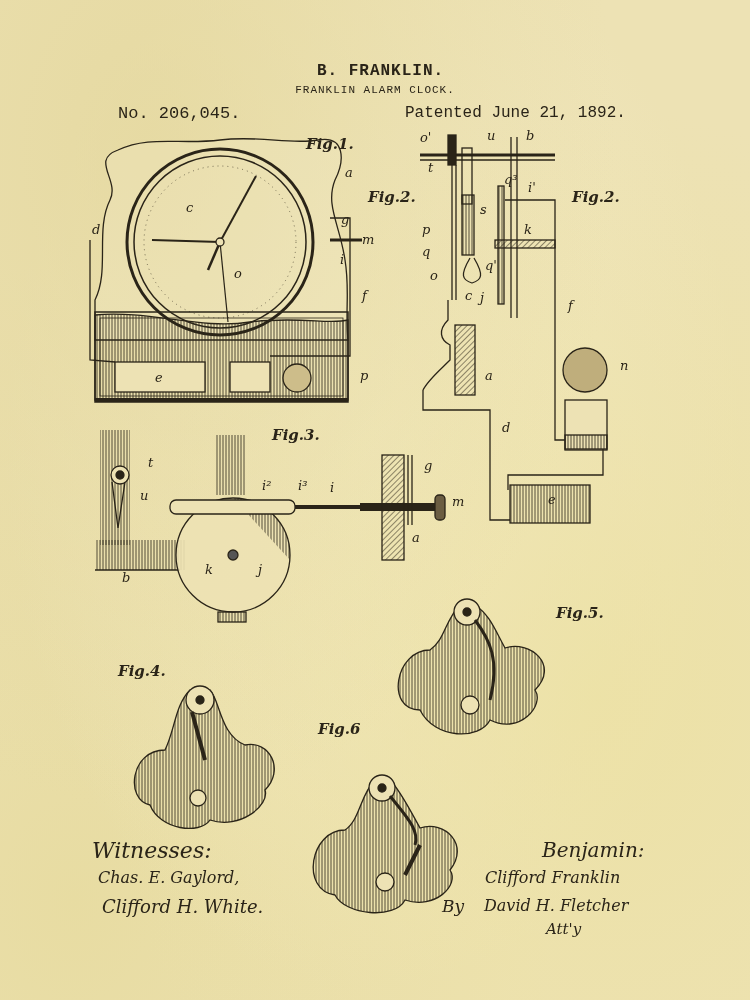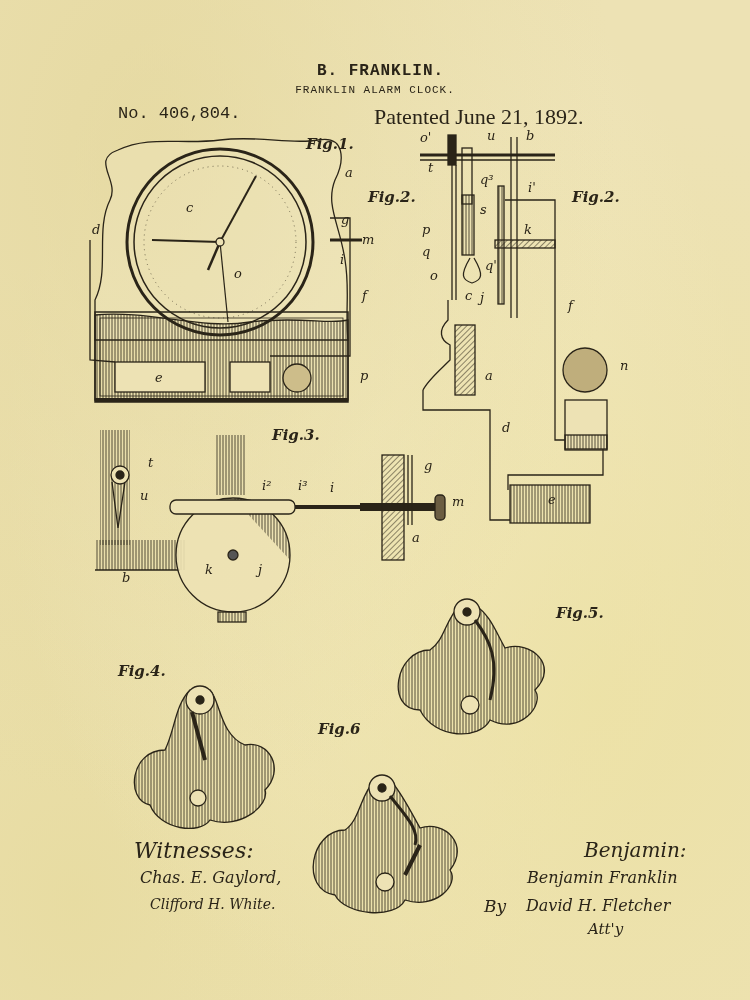--- a/index.html
+++ b/index.html
@@ -8,34 +8,34 @@
       radial-gradient(ellipse at 20% 15%, rgba(225,212,150,0.6), transparent 55%),
       radial-gradient(ellipse at 80% 70%, rgba(236,225,160,0.7), transparent 60%),
       radial-gradient(ellipse at 50% 45%, rgba(244,236,200,0.8), transparent 70%),
       radial-gradient(ellipse at 10% 90%, rgba(228,216,150,0.6), transparent 50%),
       #ede2b4;
     font-family:"DejaVu Serif", serif; color:#2a2418;}
   .abs{position:absolute;}
   .hdr-name{left:0;right:0;top:62px;text-align:center;font-family:"Liberation Mono",monospace;font-weight:bold;font-size:16px;letter-spacing:1px;padding-left:11px;}
   .hdr-title{left:0;right:0;top:84px;text-align:center;font-family:"Liberation Mono",monospace;font-size:11px;letter-spacing:1px;}
   .hdr-no{left:118px;top:104px;font-family:"Liberation Mono",monospace;font-size:17px;}
-  .hdr-date{left:374px;top:104px;font-family:Liberation Serif, serif;font-size:22px;}
+  .hdr-date{left:405px;top:104px;font-family:Liberation Mono, monospace;font-size:16px;}
   .figlbl{font-family:"DejaVu Serif",serif;font-style:italic;font-size:15px;font-weight:bold;}
   .lbl{font-family:"DejaVu Serif",serif;font-style:italic;font-size:13px;}
-  .script{font-family:"DejaVu Serif",serif;font-style:italic;margin-left:42px;}
+  .script{font-family:"DejaVu Serif",serif;font-style:italic;}
   svg{position:absolute;left:0;top:0;}
 </style>
 </head>
 <body>
 
 <div>
 
   <div class="abs hdr-name">B. FRANKLIN.</div>
   <div class="abs hdr-title">FRANKLIN ALARM CLOCK.</div>
-  <div class="abs hdr-no">No. 406,804.</div>
+  <div class="abs hdr-no">No. 206,045.</div>
   <div class="abs hdr-date">Patented June 21, 1892.</div>
 
   <svg width="750" height="1000" stroke="#2a2418" fill="none" stroke-width="1.3">
     <defs>
       <pattern id="vh" width="3" height="3" patternUnits="userSpaceOnUse">
           <line x1="1" y1="0" x2="1" y2="3" stroke="#2a2418" stroke-width="0.8"></line>
         </pattern>
       <pattern id="dh" width="4" height="4" patternUnits="userSpaceOnUse" patternTransform="rotate(45)">
           <line x1="0" y1="0" x2="0" y2="4" stroke="#2a2418" stroke-width="1"></line>
         </pattern>
@@ -150,21 +150,21 @@
   <div class="abs lbl" style="left:340px;top:252px">i</div>
   <div class="abs lbl" style="left:234px;top:266px">o</div>
   <div class="abs lbl" style="left:362px;top:288px">f</div>
   <div class="abs lbl" style="left:155px;top:370px">e</div>
   <div class="abs lbl" style="left:360px;top:368px">p</div>
 
   <div class="abs lbl" style="left:420px;top:130px">o'</div>
   <div class="abs lbl" style="left:487px;top:128px">u</div>
   <div class="abs lbl" style="left:526px;top:128px">b</div>
   <div class="abs lbl" style="left:428px;top:160px">t</div>
-  <div class="abs lbl" style="left:480px;top:172px">q³</div>
+  <div class="abs lbl" style="left:504px;top:172px">q³</div>
   <div class="abs lbl" style="left:528px;top:180px">i'</div>
   <div class="abs lbl" style="left:480px;top:202px">s</div>
   <div class="abs lbl" style="left:422px;top:222px">p</div>
   <div class="abs lbl" style="left:524px;top:222px">k</div>
   <div class="abs lbl" style="left:422px;top:244px">q</div>
   <div class="abs lbl" style="left:485px;top:258px">q'</div>
   <div class="abs lbl" style="left:430px;top:268px">o</div>
   <div class="abs lbl" style="left:465px;top:288px">c</div>
   <div class="abs lbl" style="left:480px;top:290px">j</div>
   <div class="abs lbl" style="left:568px;top:298px">f</div>
@@ -180,19 +180,19 @@
   <div class="abs lbl" style="left:330px;top:480px">i</div>
   <div class="abs lbl" style="left:424px;top:458px">g</div>
   <div class="abs lbl" style="left:452px;top:494px">m</div>
   <div class="abs lbl" style="left:412px;top:530px">a</div>
   <div class="abs lbl" style="left:122px;top:570px">b</div>
   <div class="abs lbl" style="left:205px;top:562px">k</div>
   <div class="abs lbl" style="left:258px;top:562px">j</div>
 
   <div class="abs script" style="left:92px;top:838px;font-size:22px">Witnesses:</div>
   <div class="abs script" style="left:98px;top:868px;font-size:16px">Chas. E. Gaylord,</div>
-  <div class="abs script" style="left:108px;top:896px;font-size:14px">Clifford H. White.</div>
+  <div class="abs script" style="left:102px;top:896px;font-size:18px">Clifford H. White.</div>
   <div class="abs script" style="left:542px;top:838px;font-size:20px">Benjamin:</div>
-  <div class="abs script" style="left:485px;top:868px;font-size:16px">Benjamin Franklin</div>
+  <div class="abs script" style="left:485px;top:868px;font-size:16px">Clifford Franklin</div>
   <div class="abs script" style="left:442px;top:896px;font-size:17px">By</div>
   <div class="abs script" style="left:484px;top:896px;font-size:16px">David H. Fletcher</div>
   <div class="abs script" style="left:546px;top:920px;font-size:15px">Att'y</div>
 </div>
 
 </body></html>

